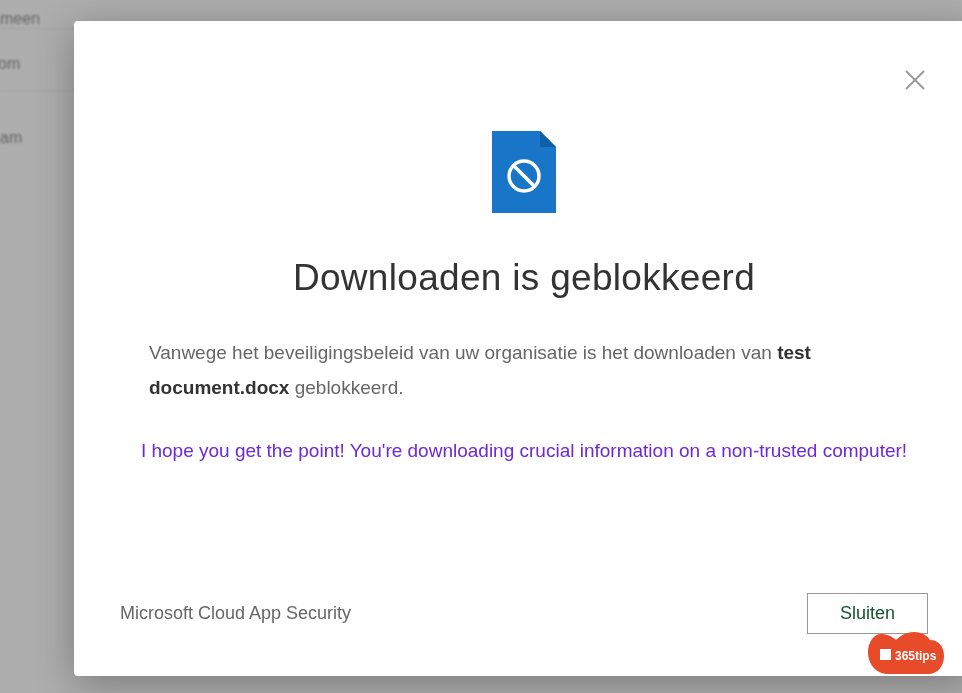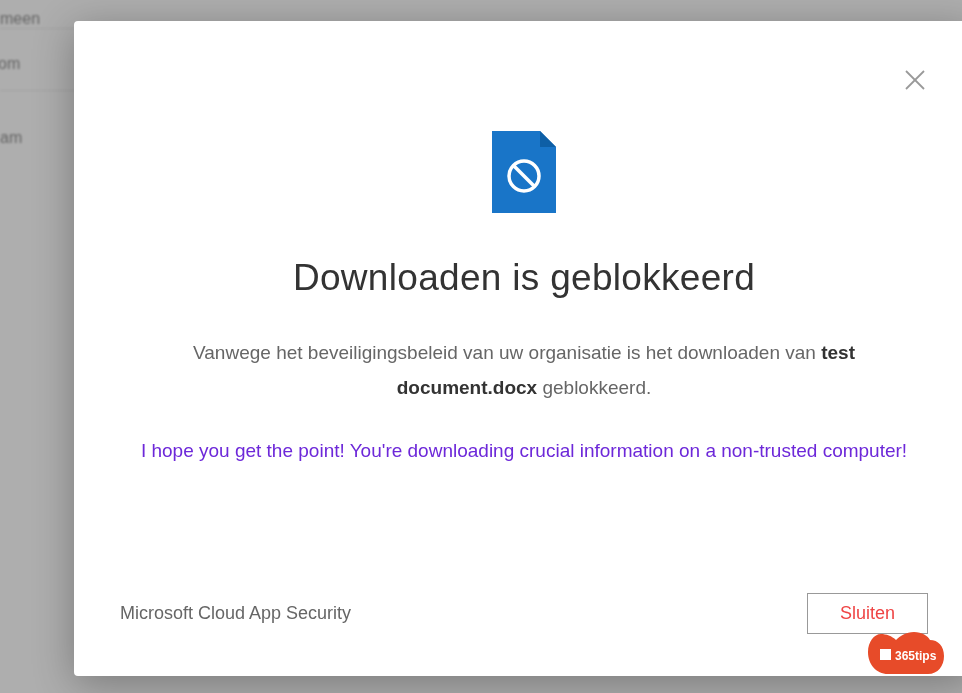--- a/index.html
+++ b/index.html
@@ -103,21 +103,20 @@
     .title {
       font-size: 37px;
       font-weight: 300;
       color: #333;
       margin-bottom: 36px;
       letter-spacing: 0.3px;
     }
     .subtitle {
       font-size: 19px;
       color: #666;
-      text-align: center;
       line-height: 1.85;
       max-width: 750px;
       font-weight: 400;
       margin-bottom: 28px;
     }
     .subtitle .bold {
       font-weight: 600;
       color: #333;
     }
     .message {
@@ -134,21 +133,21 @@
       align-items: center;
       padding: 0 46px 42px 46px;
     }
     .footer-text {
       font-size: 18px;
       color: #666;
       font-weight: 400;
     }
     .close-button {
       font-size: 18px;
-      color: #ef4444;
+      color: #14532d;
       background: #ffffff;
       border: 1px solid #999;
       padding: 9px 32px;
       cursor: pointer;
       font-family: inherit;
     }
     .watermark {
       position: absolute;
       bottom: 15px;
       right: 16px;

